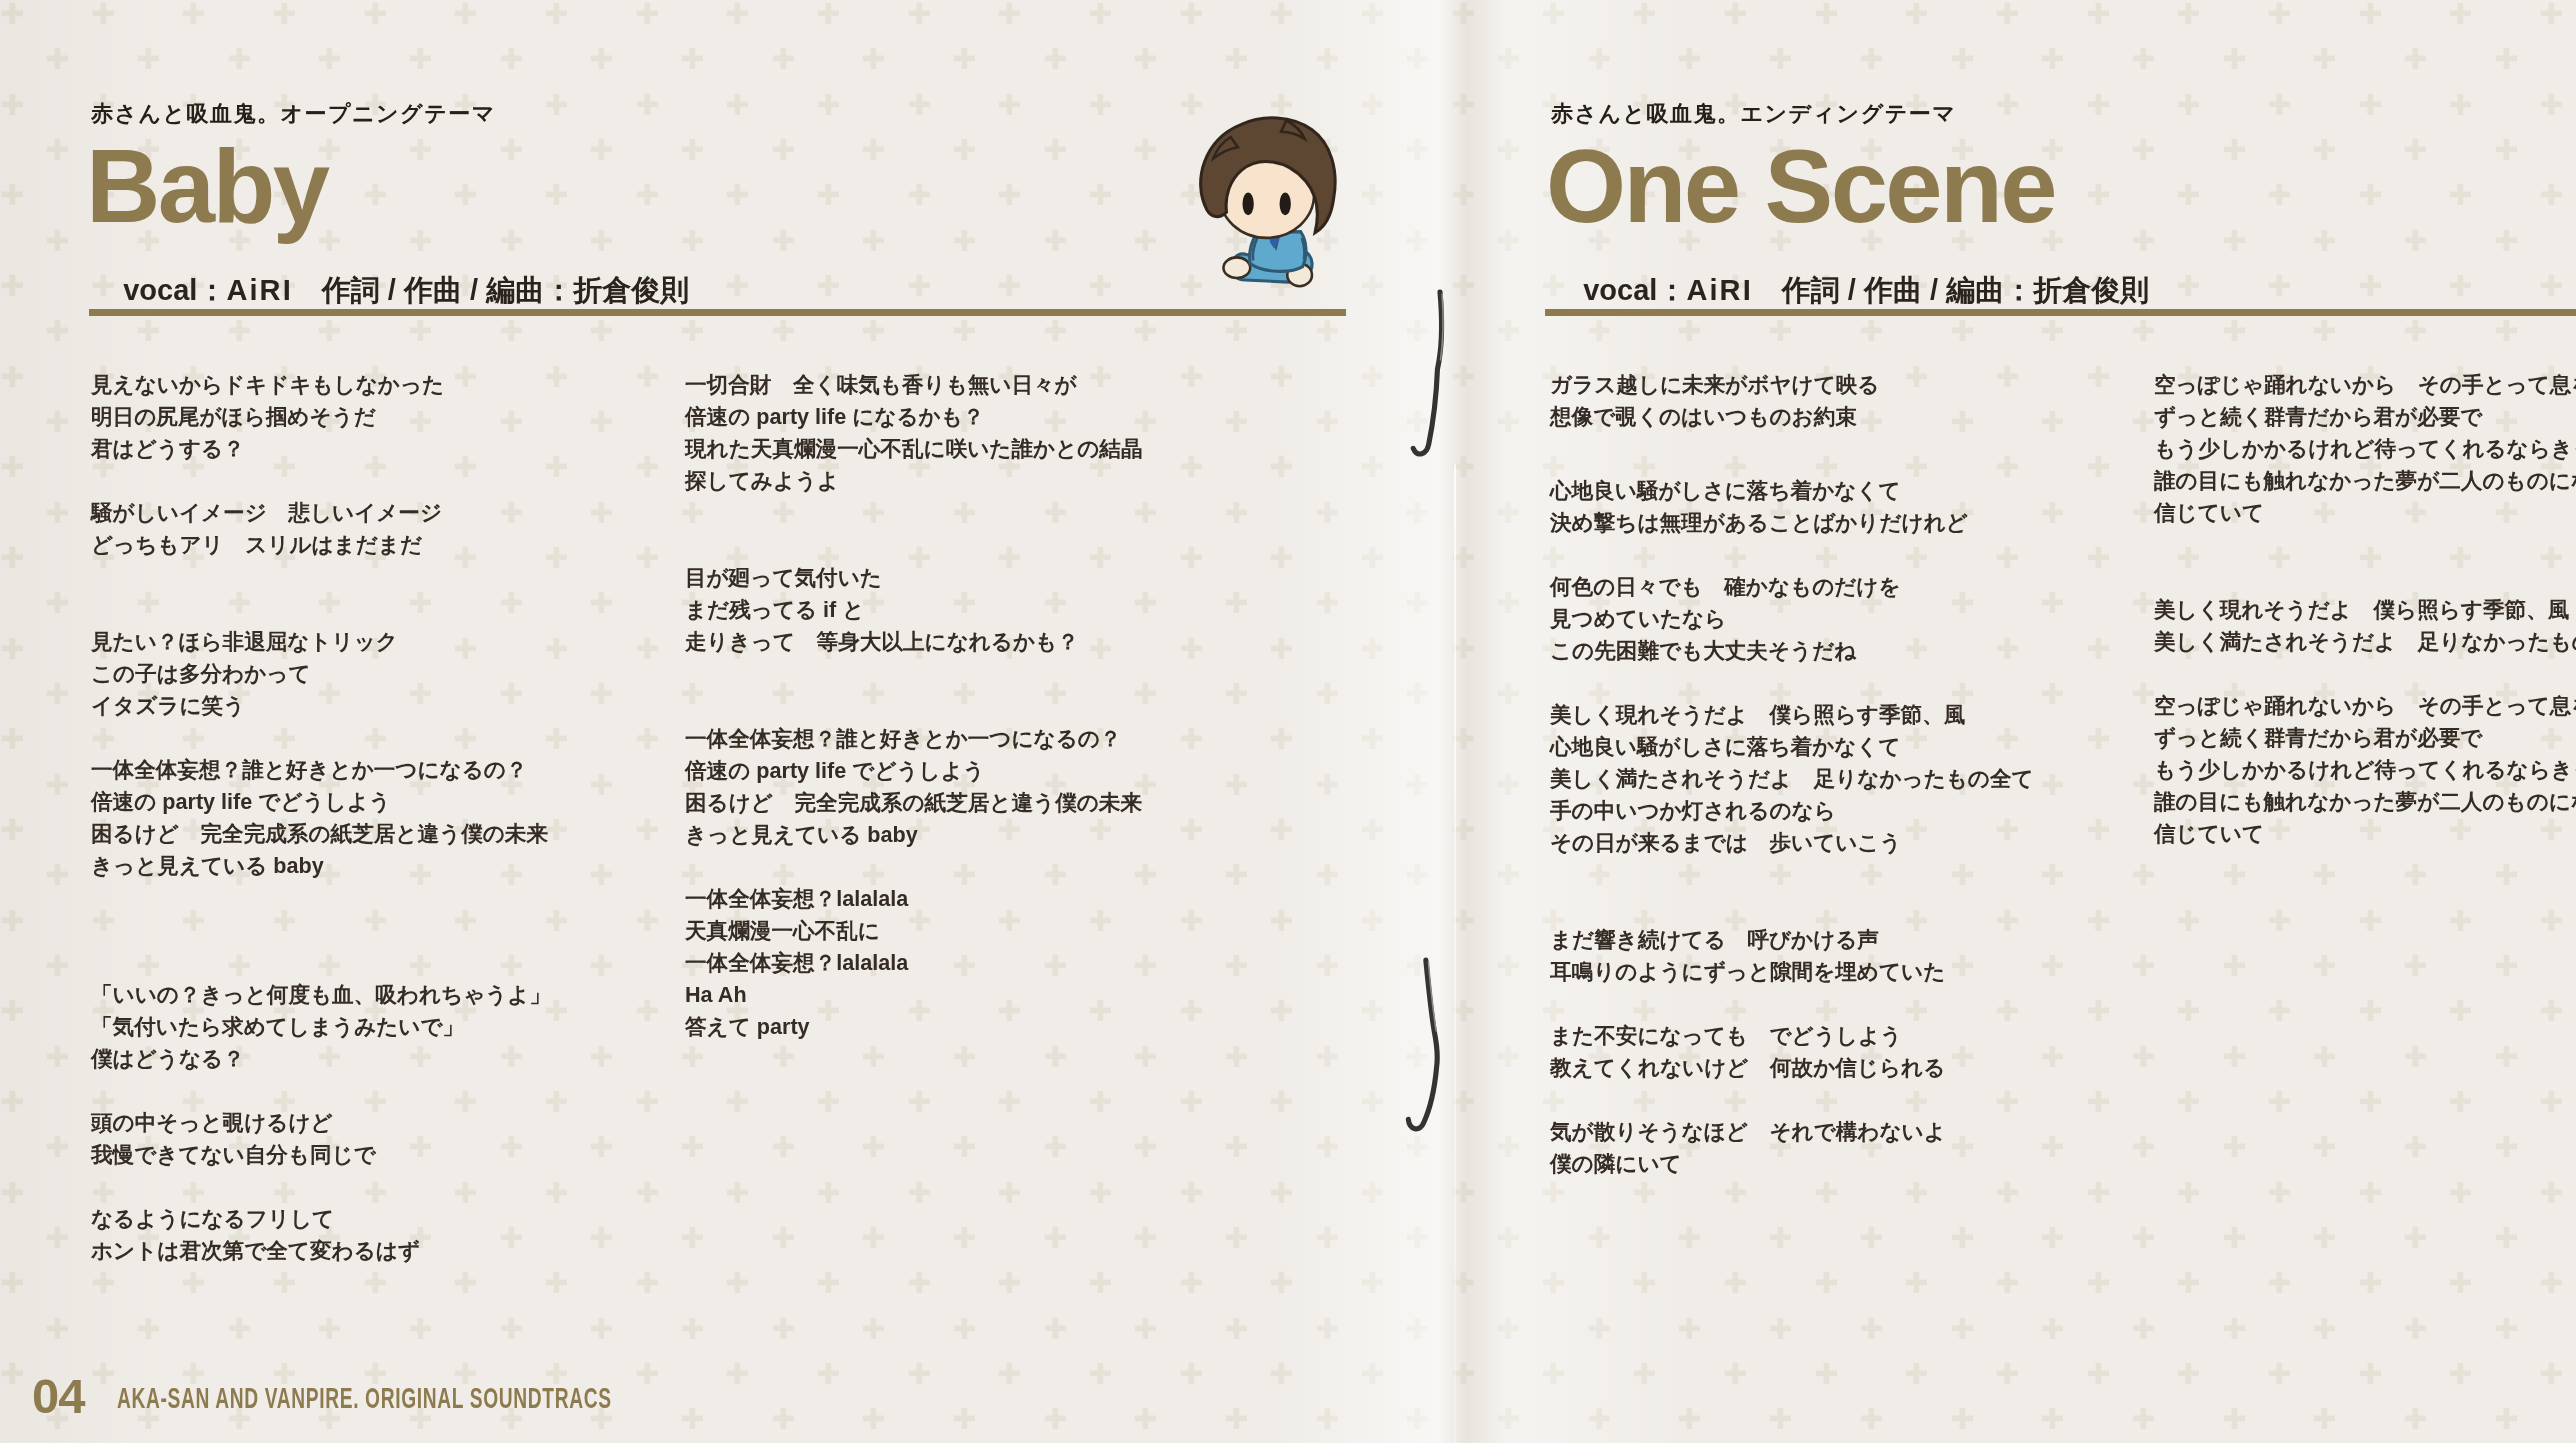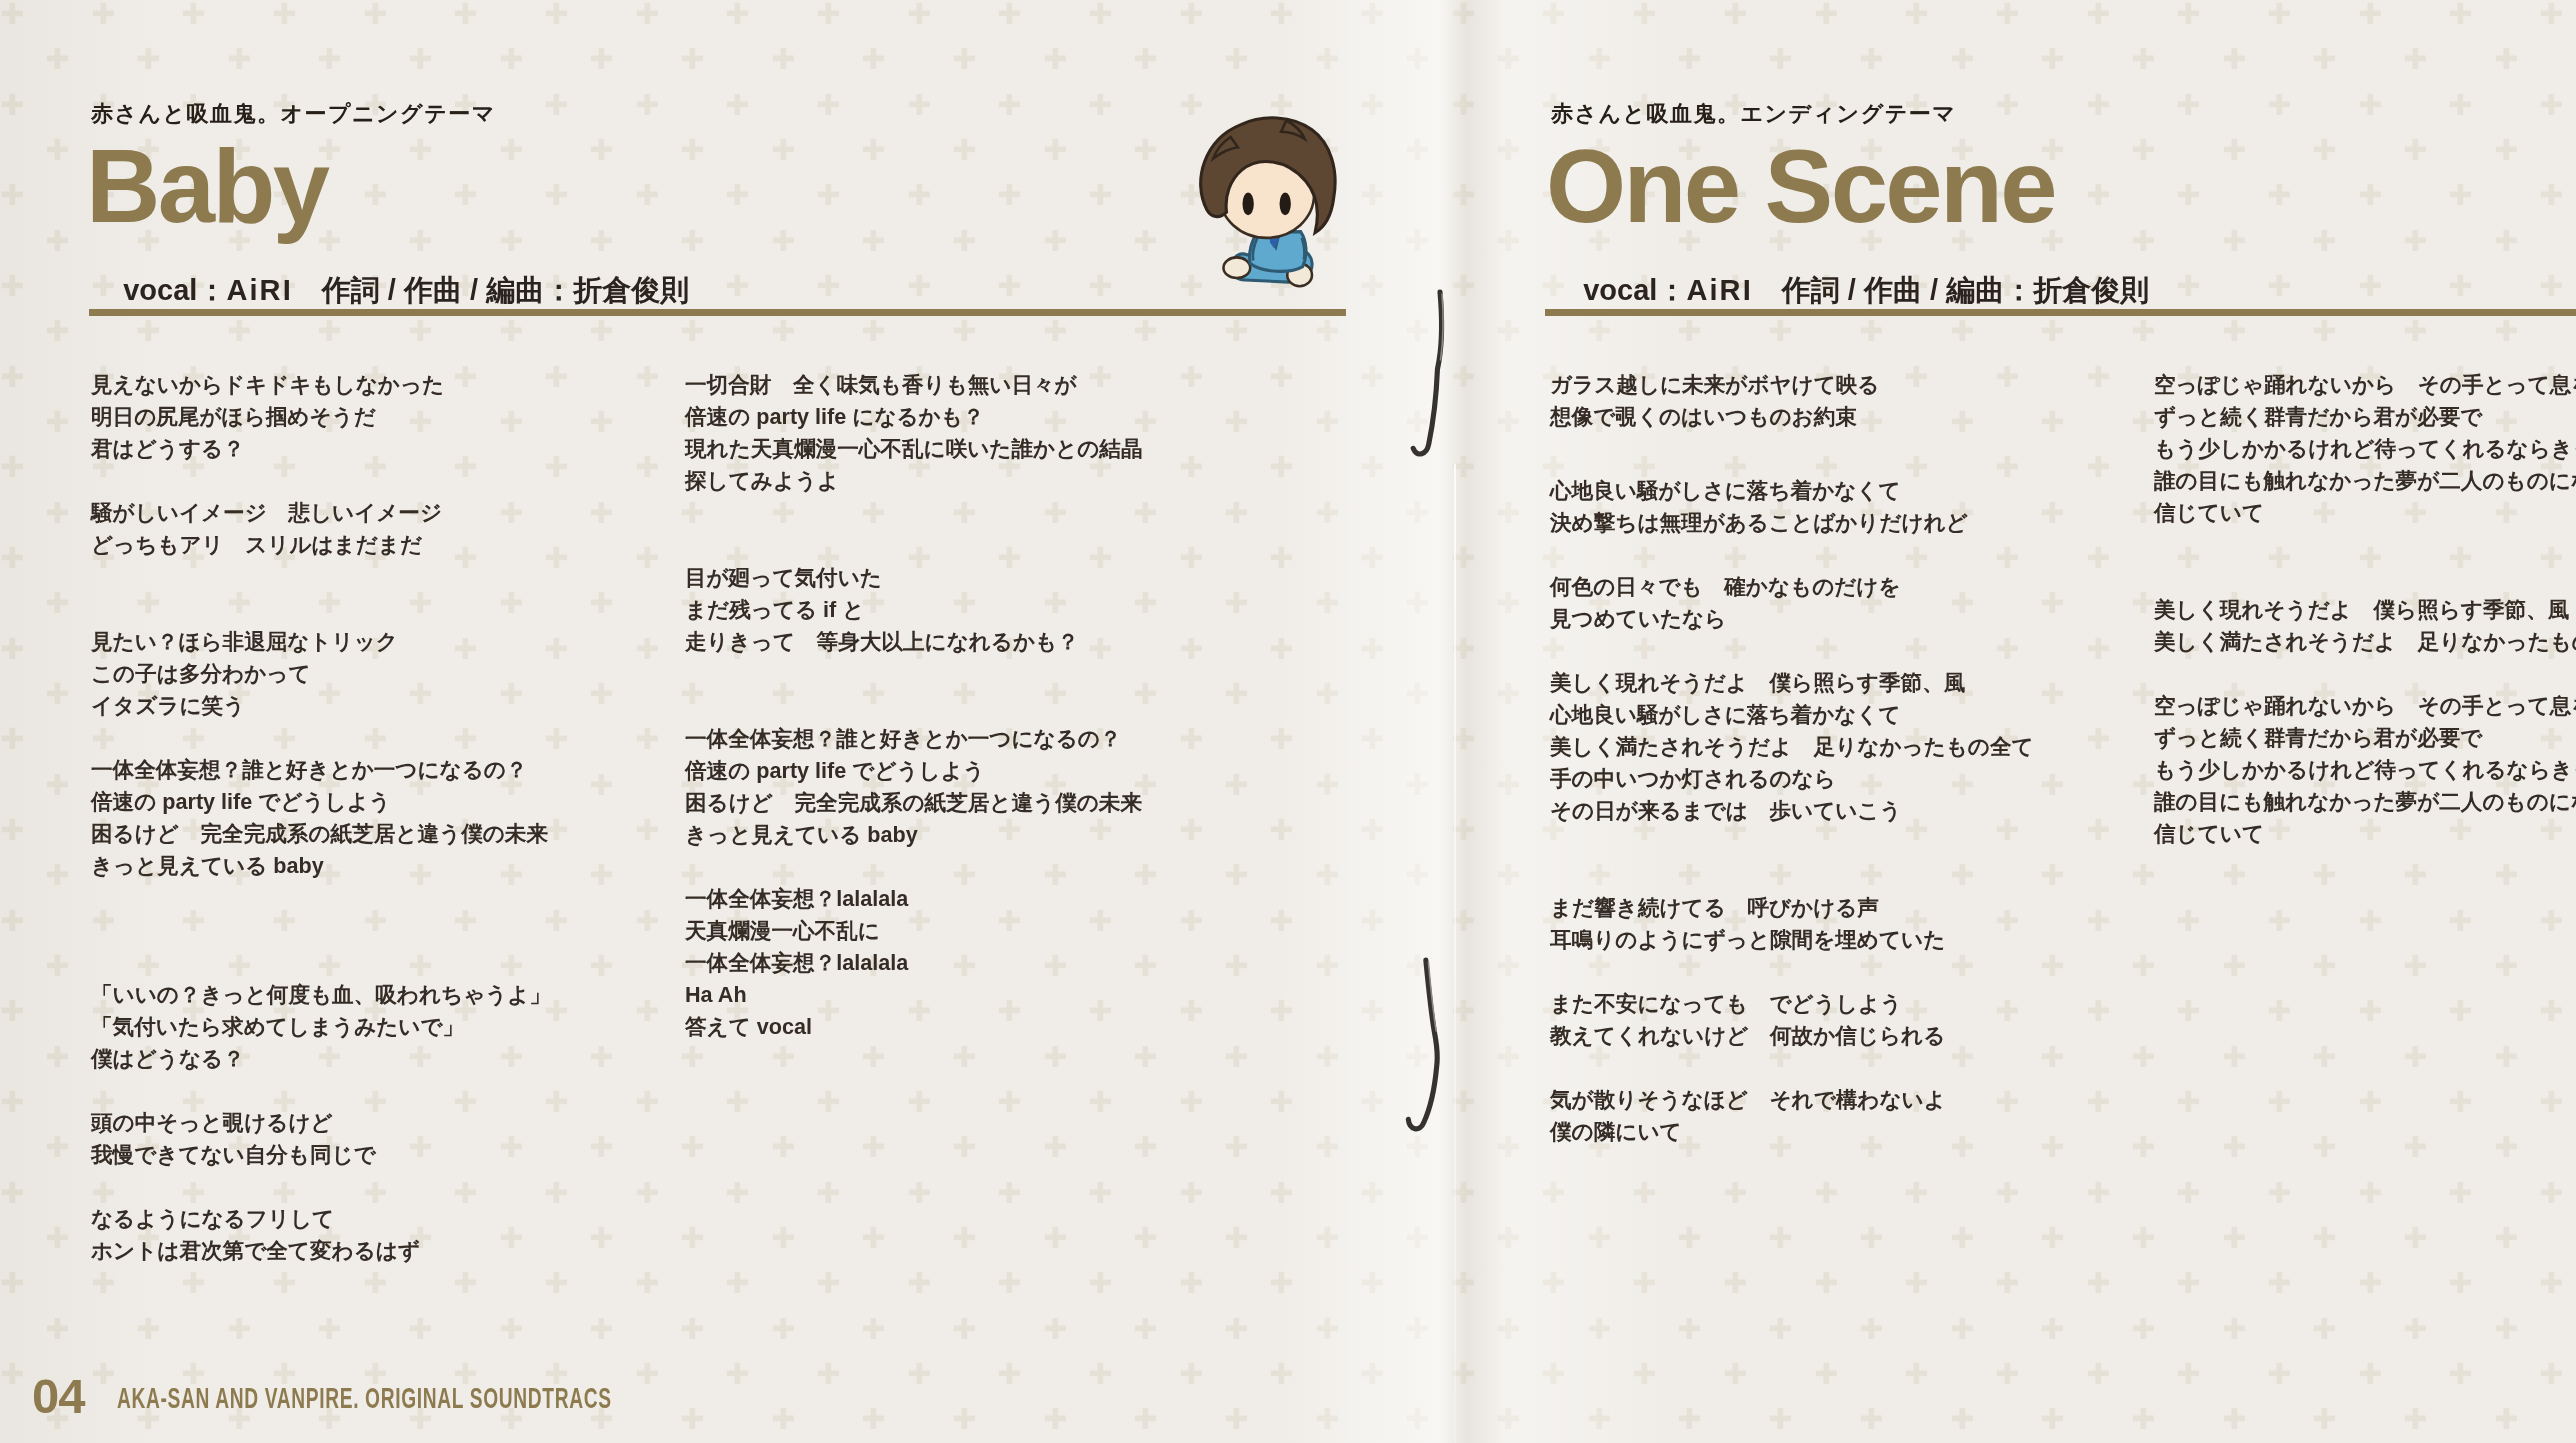--- a/index.html
+++ b/index.html
@@ -1021,21 +1021,21 @@
         <div class="lyric-line">一体全体妄想？誰と好きとか一つになるの？</div>
         <div class="lyric-line">倍速の party life でどうしよう</div>
         <div class="lyric-line">困るけど　完全完成系の紙芝居と違う僕の未来</div>
         <div class="lyric-line">きっと見えている baby</div>
       </div>
       <div class="stanza" style="margin-top: 32px;">
         <div class="lyric-line">一体全体妄想？lalalala</div>
         <div class="lyric-line">天真爛漫一心不乱に</div>
         <div class="lyric-line">一体全体妄想？lalalala</div>
         <div class="lyric-line">Ha Ah</div>
-        <div class="lyric-line">答えて vocal</div>
+        <div class="lyric-line">答えて party</div>
       </div>
     </div>
 
   <div class="page-num" style="left:32px;top:1368px;">04</div>
   <div class="footer-logo" style="left:117px;top:1381px;">AKA-SAN AND VANPIRE. ORIGINAL SOUNDTRACS</div>
 
   <svg class="art" style="left:1180px;top:103px;" width="178" height="193" viewBox="0 0 345 375">
 
     <path d="M130,295 C118,290 104,296 100,312 C96,330 108,344 126,344 L210,348 C240,348 258,332 256,310 C254,292 238,282 222,286 Z" fill="#5fa9cf" stroke="#2e5a74" stroke-width="6"></path>
     <ellipse cx="110" cy="320" rx="26" ry="20" fill="#f3e9d8" stroke="#3a2d22" stroke-width="5"></ellipse>
@@ -1073,20 +1073,21 @@
         <div class="lyric-line">ガラス越しに未来がボヤけて映る</div>
         <div class="lyric-line">想像で覗くのはいつものお約束</div>
       </div>
       <div class="stanza" style="margin-top: 42px;">
         <div class="lyric-line">心地良い騒がしさに落ち着かなくて</div>
         <div class="lyric-line">決め撃ちは無理があることばかりだけれど</div>
       </div>
       <div class="stanza" style="margin-top: 32px;">
         <div class="lyric-line">何色の日々でも　確かなものだけを</div>
         <div class="lyric-line">見つめていたなら</div>
+        <div class="lyric-line">この先困難でも大丈夫そうだね</div>
       </div>
       <div class="stanza" style="margin-top: 32px;">
         <div class="lyric-line">美しく現れそうだよ　僕ら照らす季節、風</div>
         <div class="lyric-line">心地良い騒がしさに落ち着かなくて</div>
         <div class="lyric-line">美しく満たされそうだよ　足りなかったもの全て</div>
         <div class="lyric-line">手の中いつか灯されるのなら</div>
         <div class="lyric-line">その日が来るまでは　歩いていこう</div>
       </div>
       <div class="stanza" style="margin-top: 65px;">
         <div class="lyric-line">まだ響き続けてる　呼びかける声</div>

